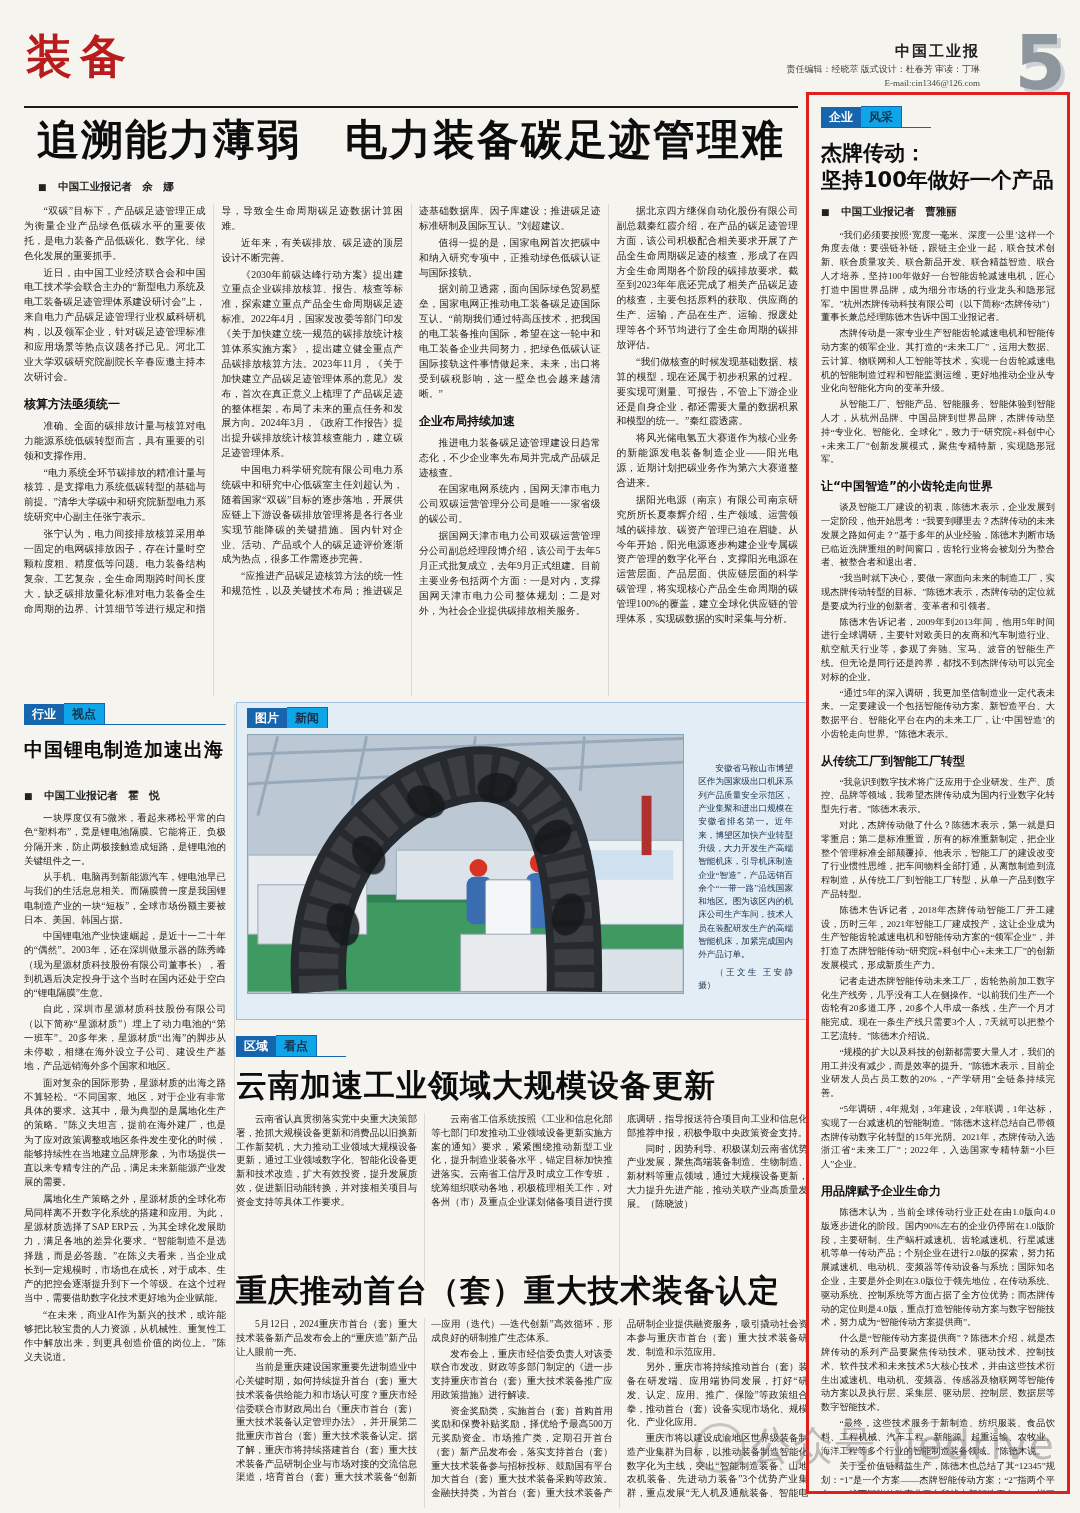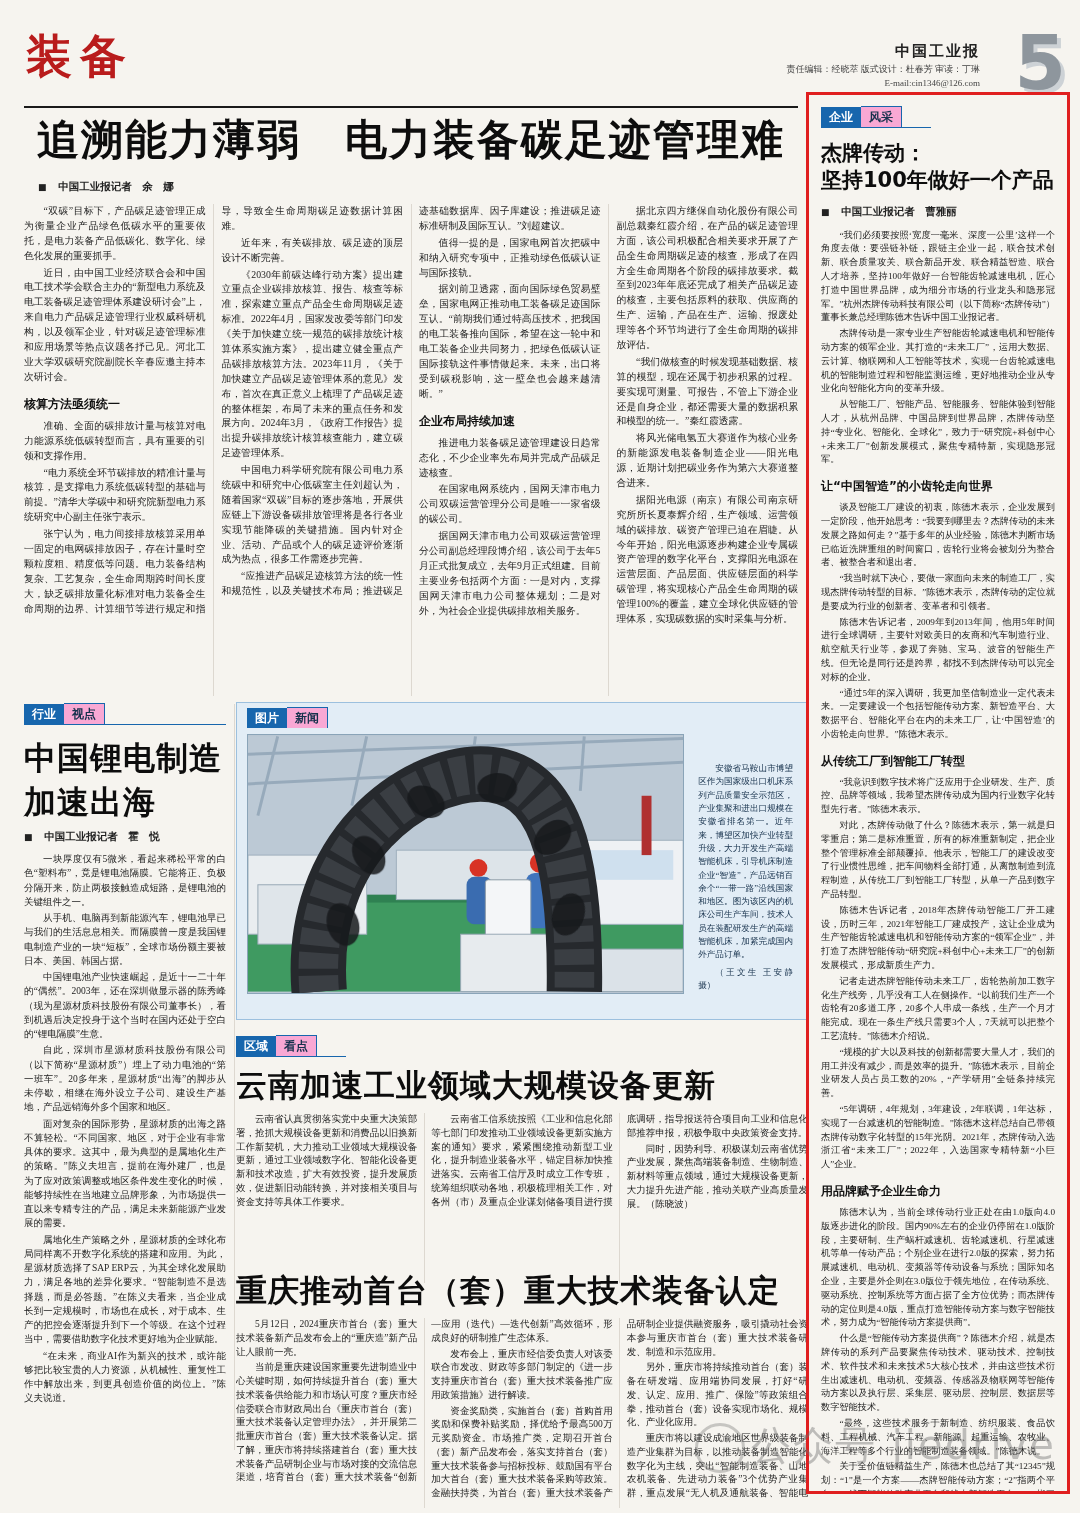--- a/index.html
+++ b/index.html
@@ -50,21 +50,21 @@
     display:flex;align-items:flex-end;gap:0;
     border-bottom:1px solid #1766ad;padding-bottom:0;height:20px;
     font-family:"DejaVu Sans","Liberation Sans",sans-serif;
   }
   .seclabel .blue{
     background:#1766ad;color:#fff;font-size:12px;font-weight:700;
     padding:2px 8px;line-height:16px;
   }
   .seclabel .plain{
     color:#17324d;font-size:12px;font-weight:700;padding:2px 8px;line-height:16px;
-    background:#f9a8d4;border-top:1px solid #1766ad;border-right:1px solid #1766ad;
+    background:#0ea5e9;border-top:1px solid #1766ad;border-right:1px solid #1766ad;
   }
 
   
   .main-headline{
     position:absolute;left:24px;top:112px;width:774px;text-align:center;
     font-family:"DejaVu Sans","Liberation Sans",sans-serif;
     font-size:42px;font-weight:900;letter-spacing:2px;color:#0d0d0d;
   }
   .main-byline{position:absolute;left:38px;top:180px;}
   .main-body{
@@ -73,21 +73,21 @@
     font-size:9.8px;line-height:1.52;overflow:hidden;
   }
 
   
   .industry{
     position:absolute;left:24px;top:704px;width:202px;
     padding-right:8px;border-right:1px solid #ddd8d0;
   }
   .industry .headline{
     font-family:Liberation Mono, monospace;
-    font-size:32px;font-weight:900;margin:12px 0 5px 0;color:#0d0d0d;letter-spacing:1px;
+    font-size:19px;font-weight:900;margin:12px 0 26px 0;color:#0d0d0d;letter-spacing:1px;
   }
   .industry .body{
     margin-top:8px;font-size:9.5px;line-height:1.5;height:598px;overflow:hidden;
   }
 
   
   .photo-panel{
     position:absolute;left:236px;top:702px;width:572px;height:318px;
     background:#e2edf6;border:1px solid #9cc0de;box-sizing:border-box;
     padding:5px 10px 8px 10px;

